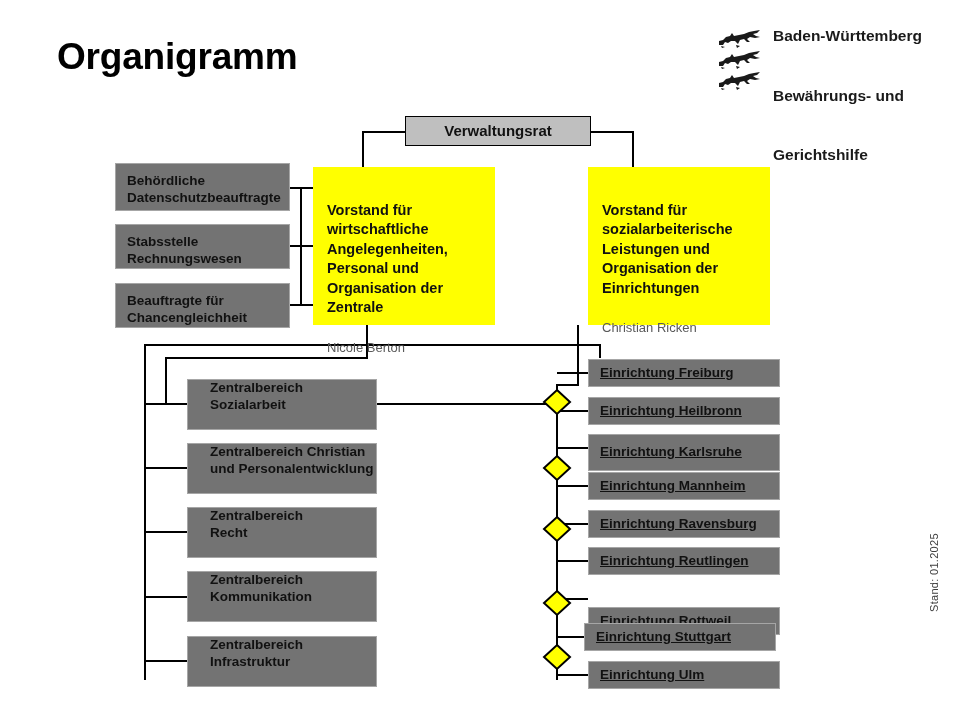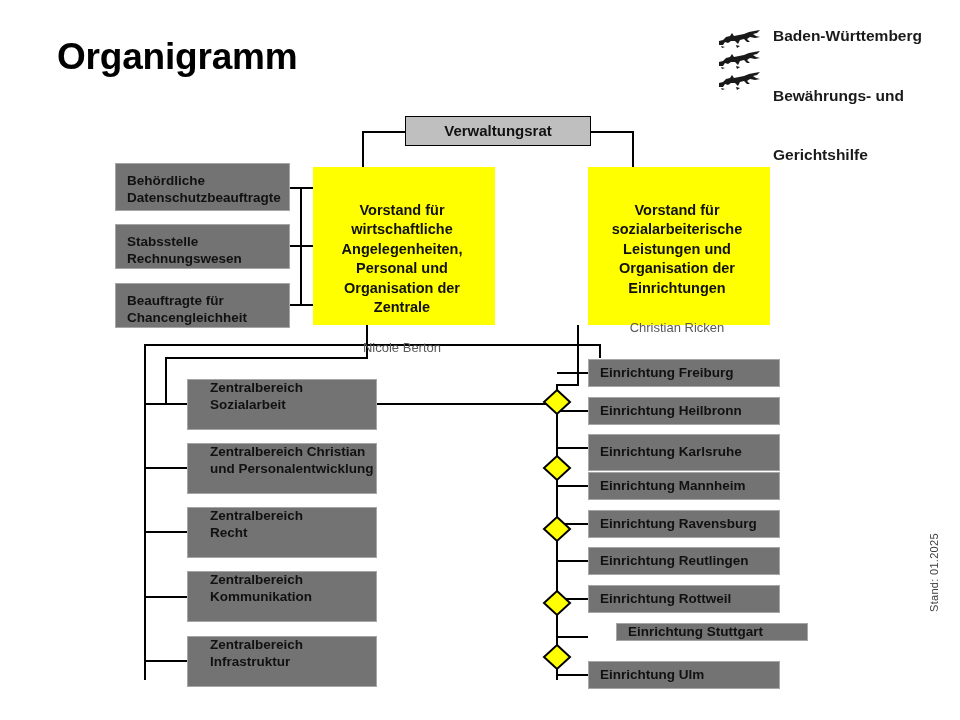--- a/index.html
+++ b/index.html
@@ -87,21 +87,20 @@
     align-items: center;
     justify-content: center;
   }
 
   .node-board {
     background: #ffff00;
     border: none;
     font-size: 14.5px;
     line-height: 19.5px;
     padding: 14px 18px 0 14px;
-    text-align: center;
   }
   .node-board .person {
     display: block;
     font-weight: normal;
     color: #595959;
     font-size: 13px;
     margin-top: 20px;
   }
 
   .node-staff,
@@ -117,20 +116,21 @@
     padding-top: 0;
     display: flex;
   }
   .node-central > span { padding-left: 11px; }
 
   .node-facility {
     padding: 0 12px 0 11px;
     display: flex;
     align-items: center;
     font-size: 13.5px;
+    text-decoration: underline;
   }
 
   
   .stand-note {
     position: absolute;
     left: 928px;
     top: 612px;
     width: 110px;
     font-size: 11px;
     color: #404040;
@@ -266,19 +266,19 @@
     <span>Zentralbereich
 Infrastruktur</span>
   </div>
 
   <div class="node node-facility" style="left:588px; top:359px; width:192px; height:28px;">Einrichtung Freiburg</div>
   <div class="node node-facility" style="left:588px; top:397px; width:192px; height:28px;">Einrichtung Heilbronn</div>
   <div class="node node-facility" style="left:588px; top:434px; width:192px; height:37px;">Einrichtung Karlsruhe</div>
   <div class="node node-facility" style="left:588px; top:472px; width:192px; height:28px;">Einrichtung Mannheim</div>
   <div class="node node-facility" style="left:588px; top:510px; width:192px; height:28px;">Einrichtung Ravensburg</div>
   <div class="node node-facility" style="left:588px; top:547px; width:192px; height:28px;">Einrichtung Reutlingen</div>
-  <div class="node node-facility" style="left:588px; top:585px; width:192px; height:28px;">Einrichtung Rottweil</div>
-  <div class="node node-facility" style="left:616px; top:623px; width:192px; height:18px;">Einrichtung Stuttgart</div>
+  <div class="node node-facility" style="left:588px; top:607px; width:192px; height:28px;">Einrichtung Rottweil</div>
+  <div class="node node-facility" style="left:584px; top:623px; width:192px; height:28px;">Einrichtung Stuttgart</div>
   <div class="node node-facility" style="left:588px; top:661px; width:192px; height:28px;">Einrichtung Ulm</div>
 
   <div class="stand-note">Stand: 01.2025</div>
 
 </div>
 
 </body></html>

